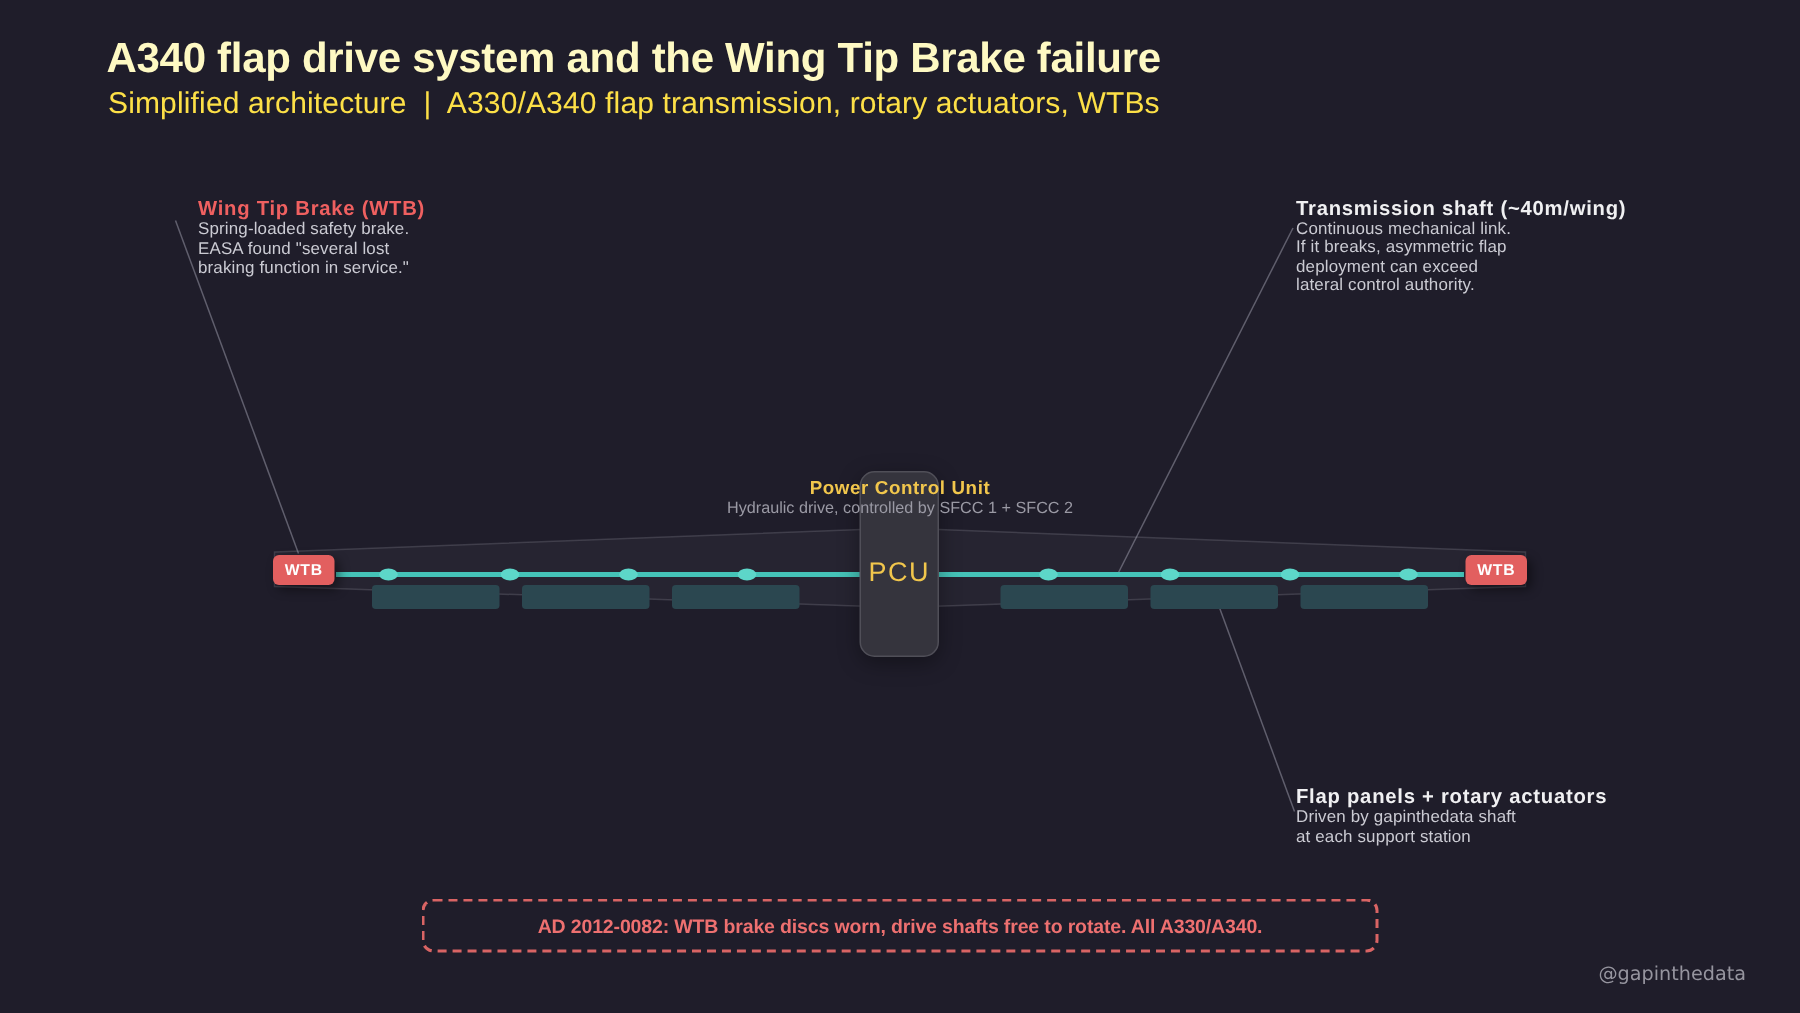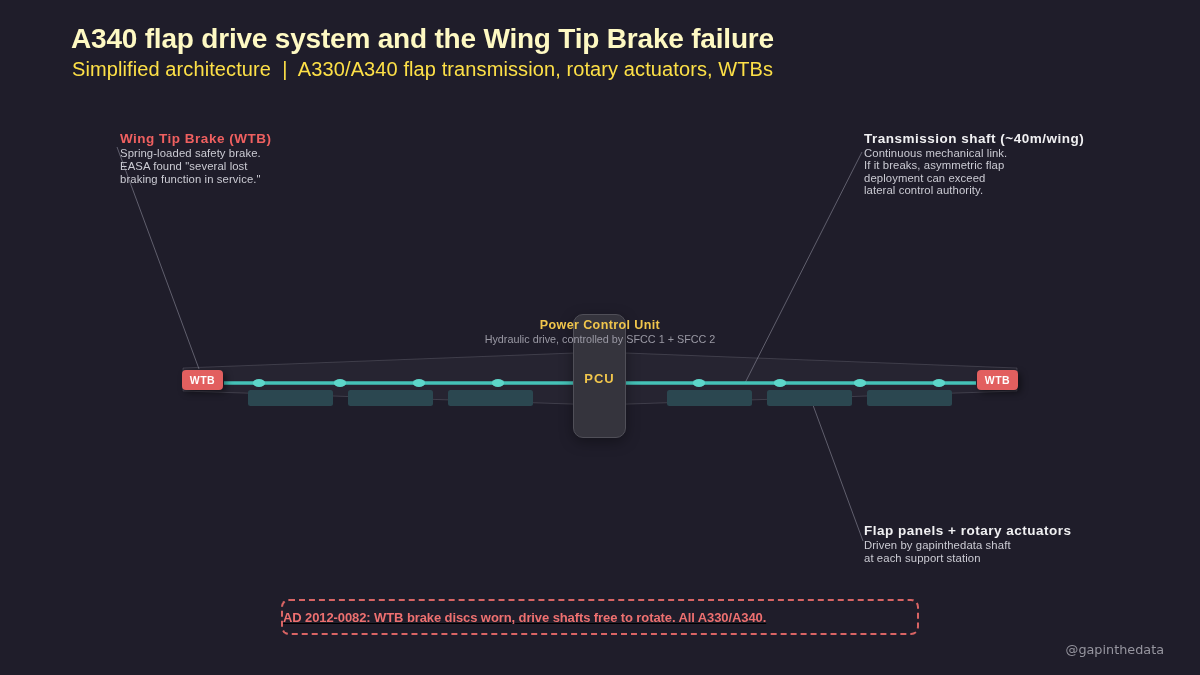--- a/index.html
+++ b/index.html
@@ -20,53 +20,53 @@
     white-space:pre-wrap;letter-spacing:0.1px;
   }
 
   .ann{position:absolute}
   .ann-h{font-size:13.5px;font-weight:bold;letter-spacing:0.5px;line-height:16px;color:#f0f0f2}
   .ann-h.red{color:var(--accent-red,#e96565)}
   .ann-b{
     margin-top:0;font-size:11.3px;line-height:13px;color:#cbcbd3;
     white-space:pre-line;letter-spacing:0.1px;
   }
-  .ann-wtb{left:120px;top:131px}
+  .ann-wtb{left:132px;top:131px}
   .ann-trans{left:864px;top:131px}
   .ann-trans .ann-b{line-height:12.4px}
   .ann-flaps{left:864px;top:523px}
   .ann-flaps .ann-b{line-height:12.8px}
 
   .pcu-box{
     position:absolute;left:573px;top:314px;width:53px;height:124px;box-sizing:border-box;
     background:var(--pcu-fill,#35343d);border:1px solid var(--pcu-border,#504f58);
     border-radius:10px;box-shadow:0 4px 14px rgba(0,0,0,0.35);
   }
   .pcu-label{
     position:absolute;left:0;right:0;top:56px;text-align:center;
-    font-size:13px;font-weight:bold;letter-spacing:1px;color:var(--accent-yellow,#f1c64c);
+    font-size:18px;font-weight:normal;letter-spacing:1px;color:var(--accent-yellow,#f1c64c);
   }
   .pcu-caption{position:absolute;left:450px;top:318px;width:300px;text-align:center}
   .pcu-h{font-size:12.5px;font-weight:bold;letter-spacing:0.4px;line-height:14px;color:var(--accent-yellow,#f1c64c)}
   .pcu-s{font-size:10.8px;line-height:12px;margin-top:1px;color:#9a99a4}
 
   .wtb-box{
     position:absolute;top:370px;width:41px;height:20px;
     background:var(--wtb-fill,#e25f5f);border-radius:4px;
     display:flex;align-items:center;justify-content:center;
     color:#fefefe;font-size:10.5px;font-weight:bold;letter-spacing:0.5px;
     box-shadow:3px 3px 7px rgba(0,0,0,0.45);
   }
   .wtb-left{left:182px}
   .wtb-right{left:977px}
 
   .callout{
     position:absolute;left:281px;top:599px;width:638px;height:36px;box-sizing:border-box;
     border:2px dashed var(--callout-border,#d96464);border-radius:8px;
-    display:flex;align-items:center;text-decoration:underline;
+    display:flex;align-items:center;justify-content:center;
   }
   .callout span{font-size:13px;font-weight:bold;letter-spacing:-0.1px;color:var(--callout-text,#ee7070)}
 
   .footer-source{position:absolute;left:72px;top:644px;font-size:11.2px;letter-spacing:0.1px;color:#84838e}
   .footer-handle{
     position:absolute;right:36px;top:642px;font-size:12.8px;color:#96959f;
     font-family:"DejaVu Sans",sans-serif;
     margin-left:46px;
   }
 </style>

